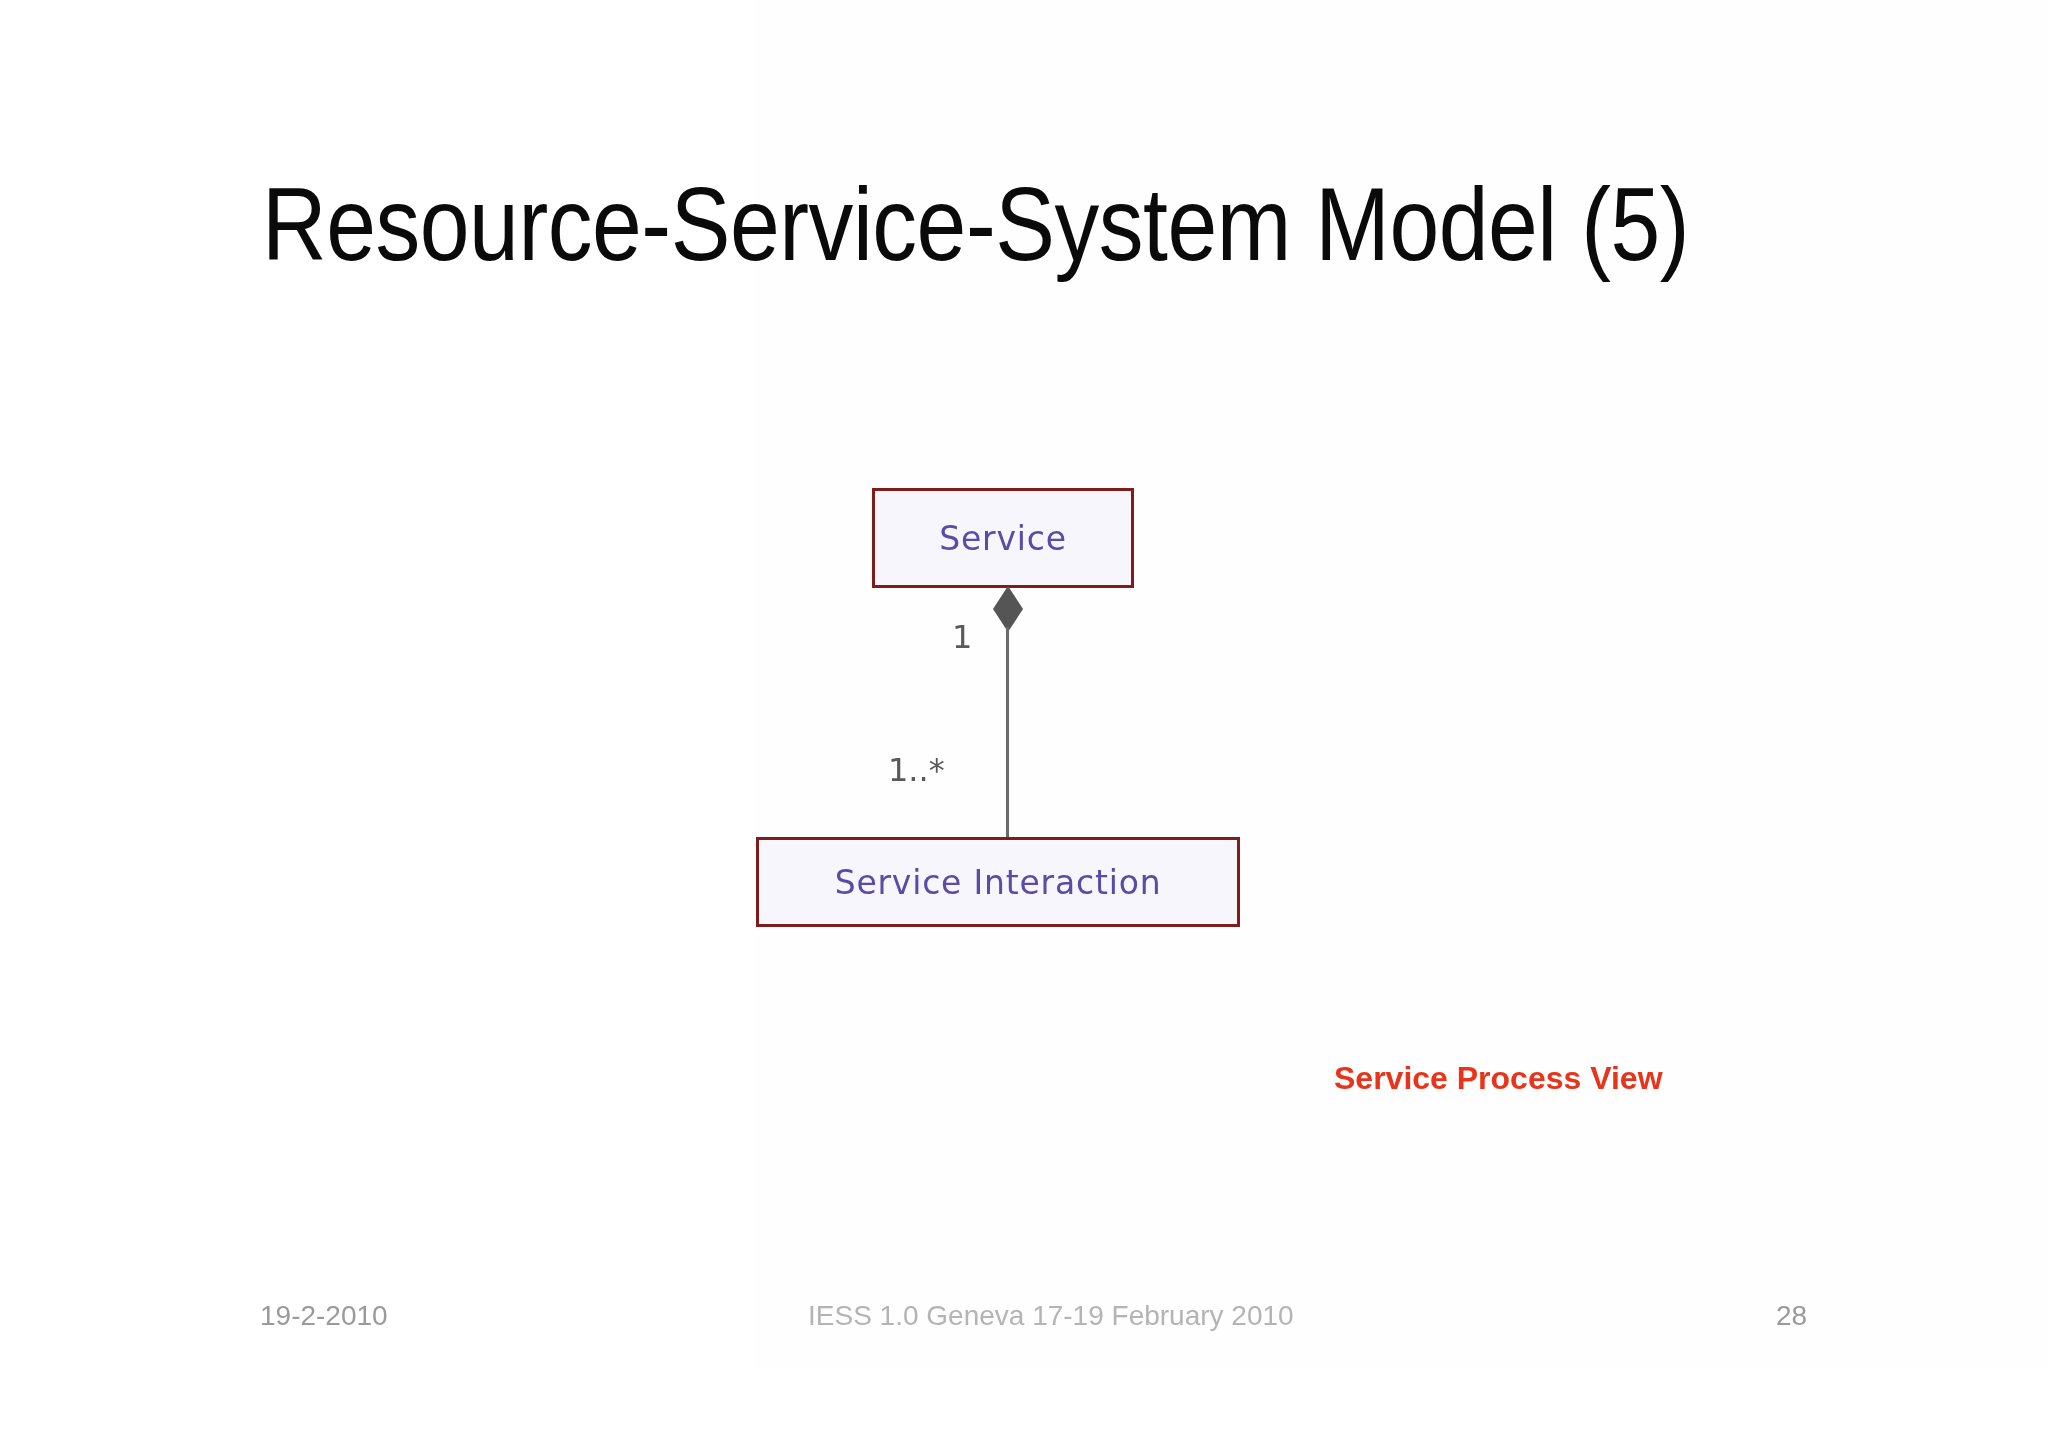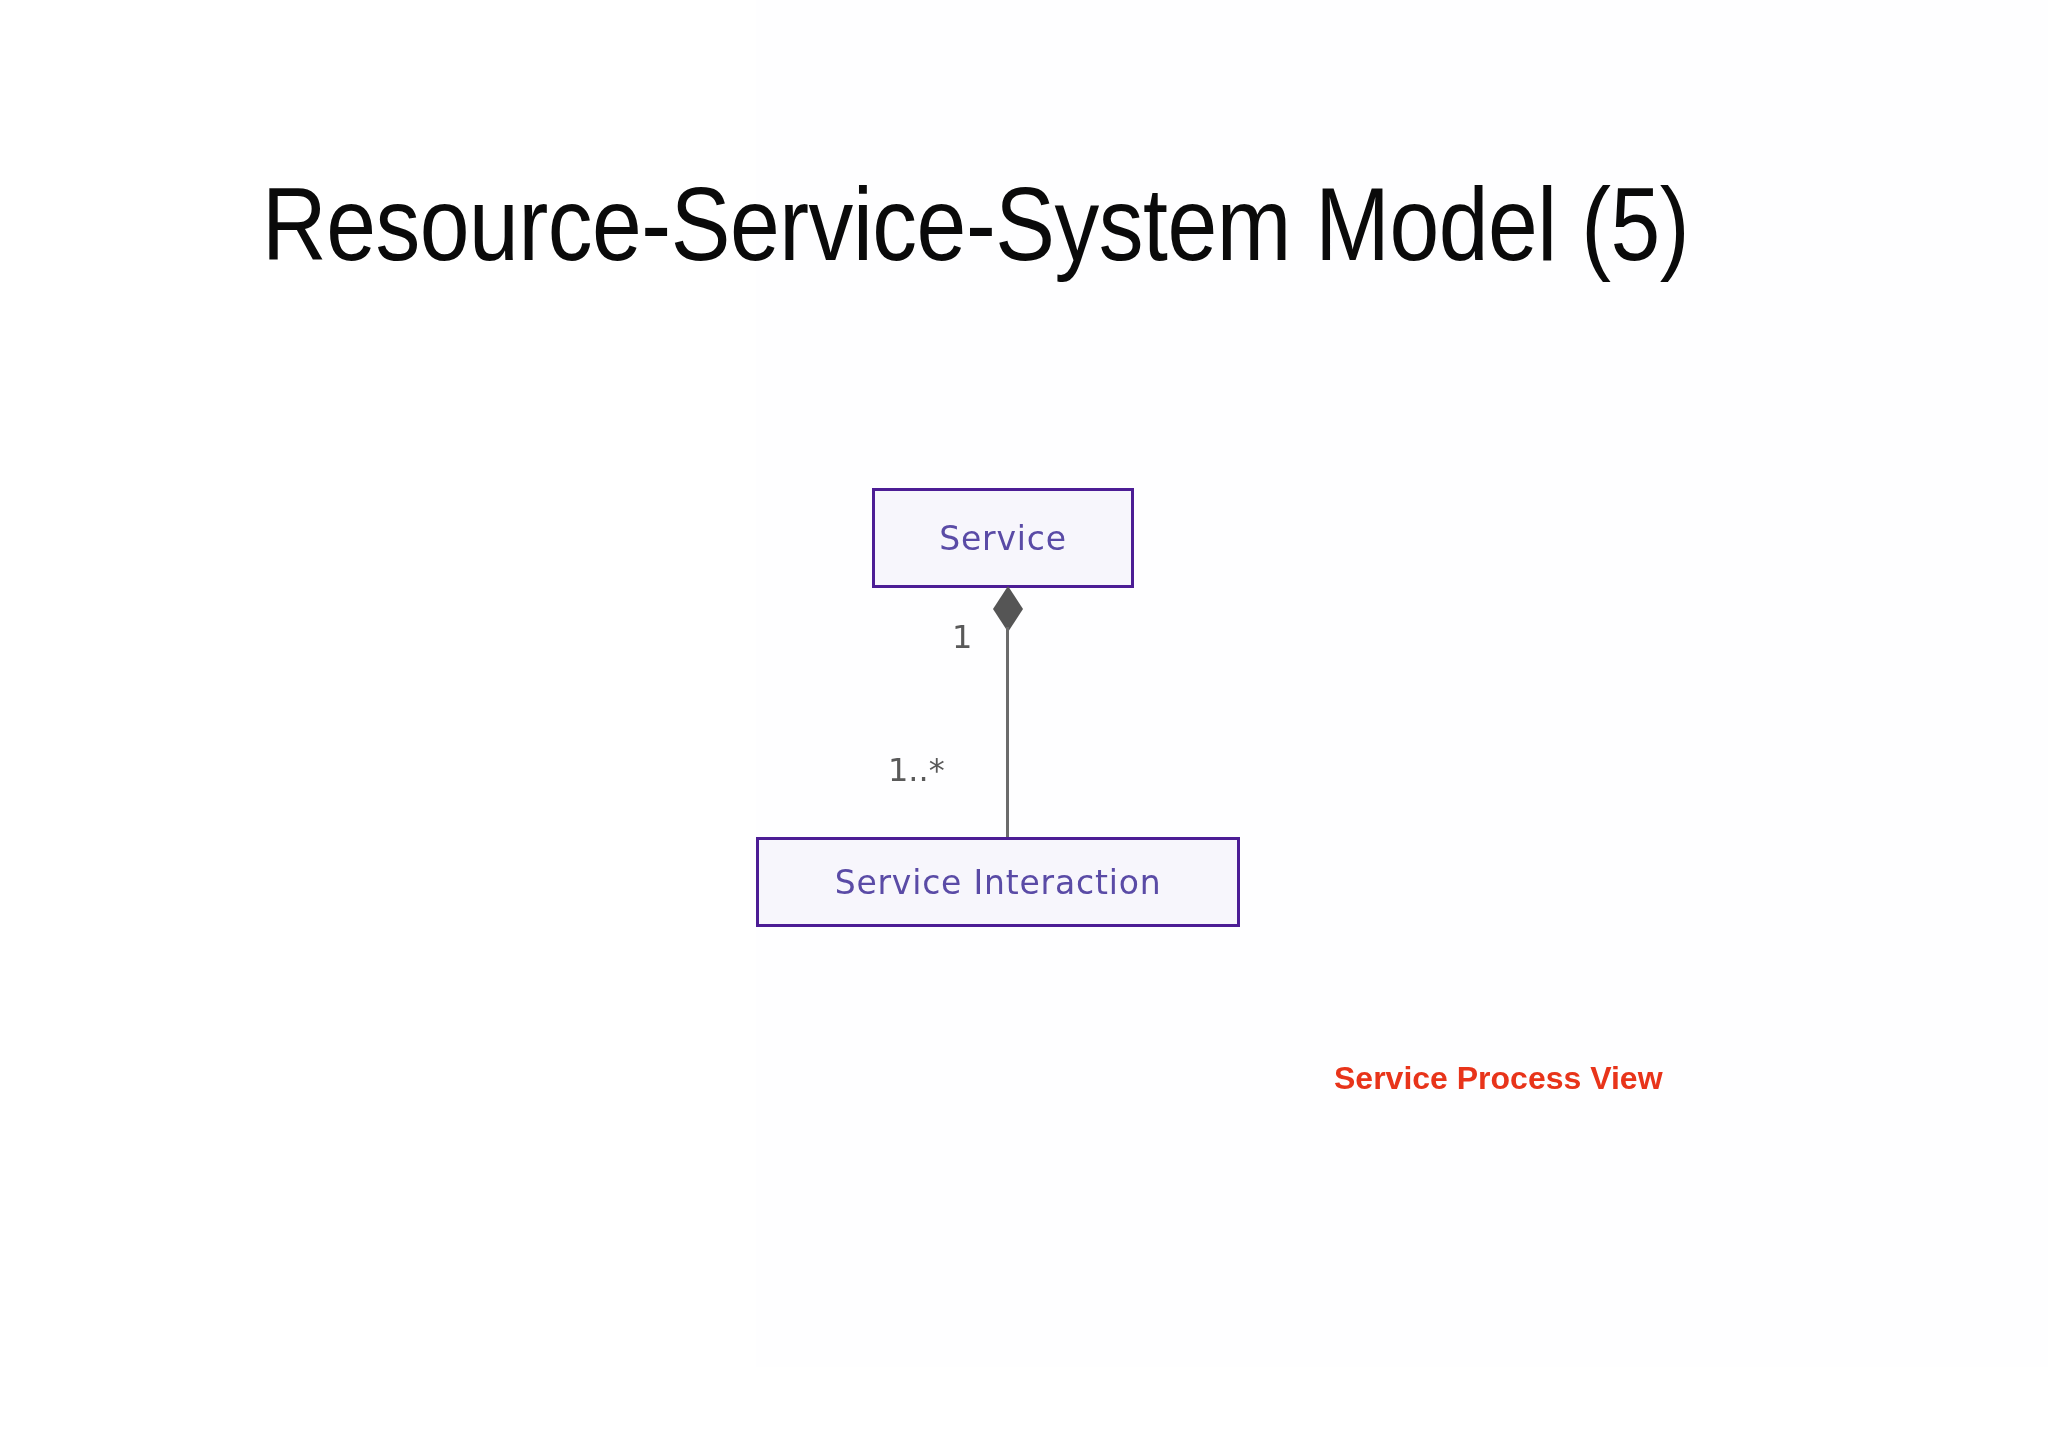--- a/index.html
+++ b/index.html
@@ -52,21 +52,21 @@
     left: 740px;
     top: 455px;
     width: 530px;
     height: 500px;
   }
 
   .uml-box {
     position: absolute;
     box-sizing: border-box;
     background: #f7f6fc;
-    border: 3px solid #4c1d95;
+    border: 3px solid #7f1d1d;
     display: flex;
     align-items: center;
     justify-content: center;
   }
 
   .uml-box .uml-label {
     color: #5a4ba6;
     font-size: 33px;
     font-weight: 400;
     letter-spacing: 0.8px;
@@ -181,14 +181,19 @@
     <div id="mult-near-interaction" class="uml-mult">1..*</div>
 
     <div id="box-service-interaction" class="uml-box">
       <span class="uml-label">Service Interaction</span>
     </div>
 
   </div>
 
   <div class="annotation-red">Service Process View</div>
 
+  <div class="footer">
+    <div id="footer-date" class="footer-item">19-2-2010</div>
+    <div id="footer-event" class="footer-item">IESS 1.0 Geneva 17-19 February 2010</div>
+    <div id="footer-pagenum" class="footer-item">28</div>
+  </div>
 
 </div>
 
 </body></html>

